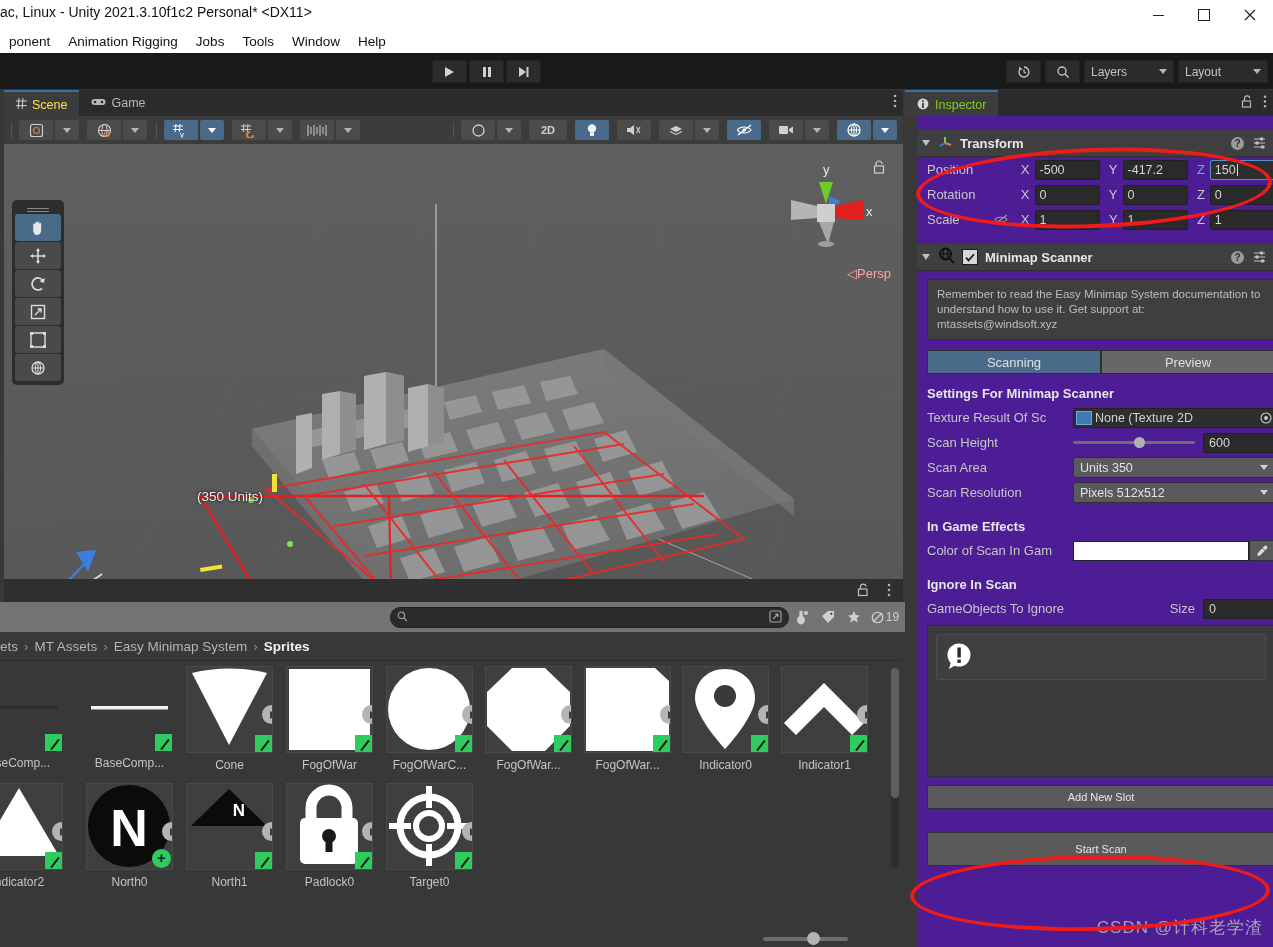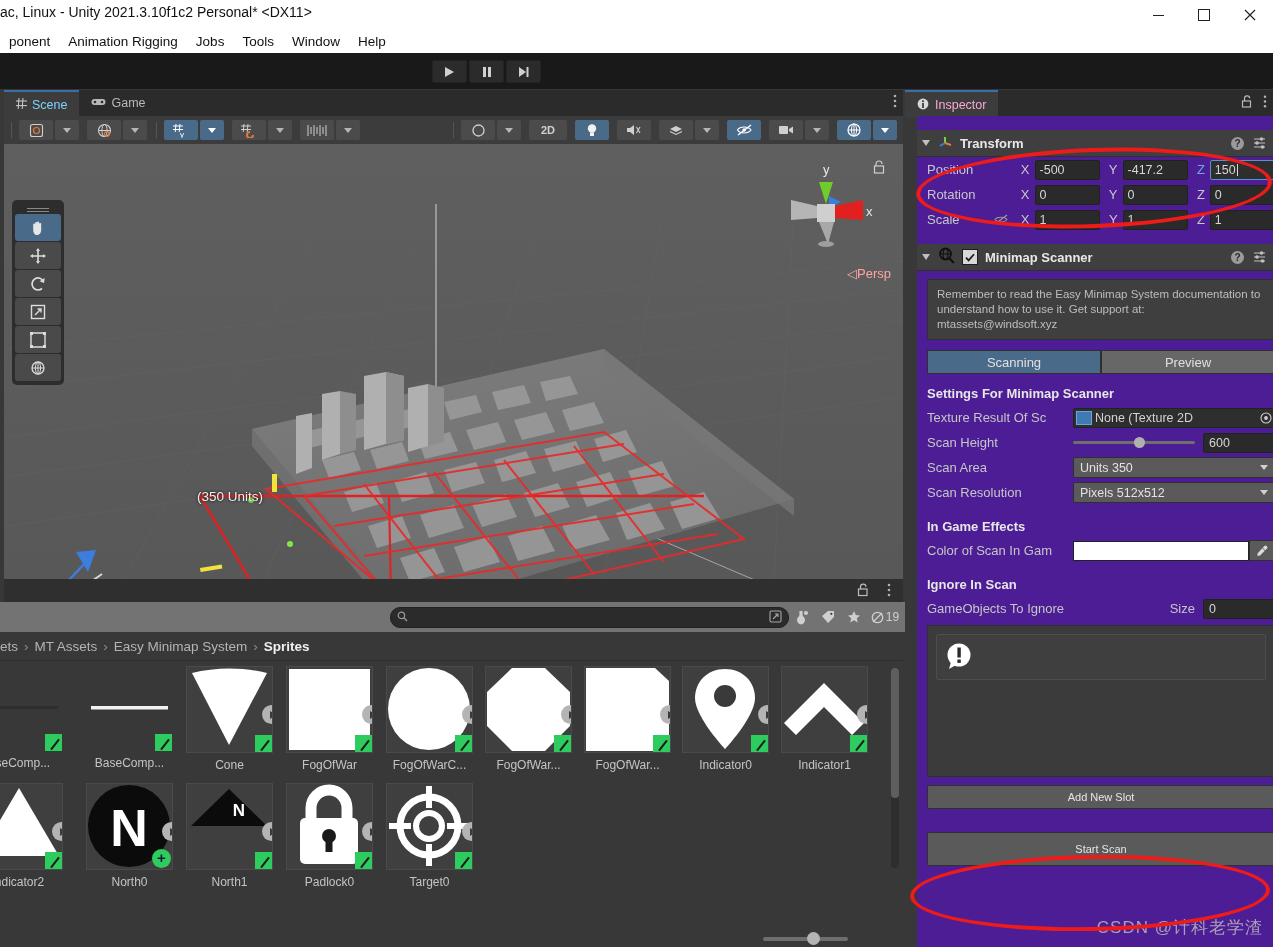--- a/index.html
+++ b/index.html
@@ -34,21 +34,21 @@
            display:flex;align-items:center;padding:0 6px;color:#c4c4c4;font-size:12px;}
   .tb-drop .cap{min-width:62px;}
   .tri-d{width:0;height:0;border-left:4px solid transparent;border-right:4px solid transparent;
          border-top:5px solid #b4b4b4;margin-left:6px;}
 
   
   .scene-panel{position:absolute;left:4px;top:90px;width:899px;height:512px;background:#383838;}
   .tabrow{position:absolute;left:0;top:0;width:899px;height:26px;background:#2b2b2b;display:flex;}
   .tab{height:26px;display:flex;align-items:center;gap:5px;padding:0 12px;font-size:12.5px;
        color:#b8b8b8;}
-  .tab.active{background:#3c3c3c;color:#7dd3fc;border-top:2px solid #3b6ea5;}
+  .tab.active{background:#3c3c3c;color:#fde047;border-top:2px solid #3b6ea5;}
   .panel-kebab{position:absolute;right:6px;top:4px;color:#b0b0b0;font-size:13px;letter-spacing:0;}
 
   .scene-tools{position:absolute;left:0;top:26px;width:899px;height:28px;background:#3c3c3c;
                display:flex;align-items:center;}
   .sep{width:1px;height:16px;background:#555;margin:0 7px;}
   .stool{height:20px;min-width:26px;background:#4b4b4b;border-radius:2px;display:flex;
          align-items:center;justify-content:center;margin-right:2px;color:#d0d0d0;font-size:11px;padding:0 4px;}
   .stool.on{background:#4a6a8a;}
   .stool.drop{min-width:18px;padding:0 3px;}
 
@@ -103,21 +103,21 @@
   .zoomslider{position:absolute;right:55px;top:5px;width:85px;height:4px;background:#6e6e6e;
               border-radius:2px;}
   .zoomknob{position:absolute;left:44px;top:-5px;width:13px;height:13px;border-radius:50%;background:#b4b4b4;}
   .proj-scroll{position:absolute;right:4px;top:66px;width:8px;height:200px;background:#2e2e2e;border-radius:4px;}
   .proj-scroll i{position:absolute;left:0;top:0;width:8px;height:130px;background:#5e5e5e;border-radius:4px;display:block;}
 
   
   .inspector{position:absolute;left:905px;top:90px;width:368px;height:857px;background:#383838;}
   .ins-tabrow{position:absolute;left:0;top:0;width:368px;height:26px;background:#2b2b2b;display:flex;}
   .ins-tab{height:26px;display:flex;align-items:center;gap:6px;padding:0 12px;font-size:12.5px;
-           color:#f9a8d4;background:#3c3c3c;border-top:2px solid #3b6ea5;}
+           color:#84cc16;background:#3c3c3c;border-top:2px solid #3b6ea5;}
   .ins-head-icons{position:absolute;right:6px;top:5px;display:flex;gap:10px;color:#b8b8b8;font-size:12px;}
   .ins-body{position:absolute;left:12px;top:26px;width:368px;height:831px;background:#4c1d95;}
 
   .comp-head{height:26px;background:#3f3f3f;border-bottom:1px solid #2f2f2f;display:flex;
              align-items:center;padding:0 6px;gap:7px;}
   .comp-title{font-size:13px;color:#e8e8e8;font-weight:bold;}
   .foldout{width:0;height:0;border-left:6px solid #c0c0c0;border-top:4px solid transparent;
            border-bottom:4px solid transparent;transform:rotate(90deg);margin-right:2px;}
   .comp-head-right{margin-left:auto;display:flex;gap:9px;align-items:center;color:#c0c0c0;font-size:11px;}
   .qmark{width:13px;height:13px;border-radius:50%;background:#9a9a9a;color:#2b2b2b;font-size:10px;
@@ -214,20 +214,43 @@
           <rect x="6" y="1" width="3" height="10" fill="#d0d0d0"></rect>
         </svg>
     </div>
     <div class="tb-btn">
       <svg width="11" height="12" viewBox="0 0 11 12">
           <path d="M1 1 L8 6 L1 11 Z" fill="#d0d0d0"></path>
           <rect x="8.5" y="1" width="2" height="10" fill="#d0d0d0"></rect>
         </svg>
     </div>
   </div>
+  <div class="tb-right">
+    <div class="tb-sq">
+      <svg width="14" height="14" viewBox="0 0 14 14">
+          <path d="M7 2 a5 5 0 1 1 -4.6 3" stroke="#c8c8c8" stroke-width="1.3" fill="none"></path>
+          <path d="M2 1.5 L2.2 5.2 L5.6 4.8 Z" fill="#c8c8c8"></path>
+          <path d="M7 4.5 L7 7 L9 8.2" stroke="#c8c8c8" stroke-width="1.1" fill="none"></path>
+        </svg>
+    </div>
+    <div class="tb-sq">
+      <svg width="14" height="14" viewBox="0 0 14 14">
+          <circle cx="6" cy="6" r="4" stroke="#c8c8c8" stroke-width="1.3" fill="none"></circle>
+          <path d="M9 9 L12.5 12.5" stroke="#c8c8c8" stroke-width="1.4"></path>
+        </svg>
+    </div>
+    <div class="tb-drop">
+      <span class="cap">Layers</span>
+      <span class="tri-d"></span>
+    </div>
+    <div class="tb-drop">
+      <span class="cap">Layout</span>
+      <span class="tri-d"></span>
+    </div>
+  </div>
 
   <div class="scene-panel">
     <div class="tabrow">
       <div class="tab active">
         <span>
           <svg width="11" height="11" viewBox="0 0 11 11">
               <path d="M3 0 L2.2 11 M7 0 L6.2 11 M0 3 L11 3 M0 7.6 L11 7.6" stroke="#d0d0d0" stroke-width="1"></path>
             </svg>
         </span>
         <span>Scene</span>

